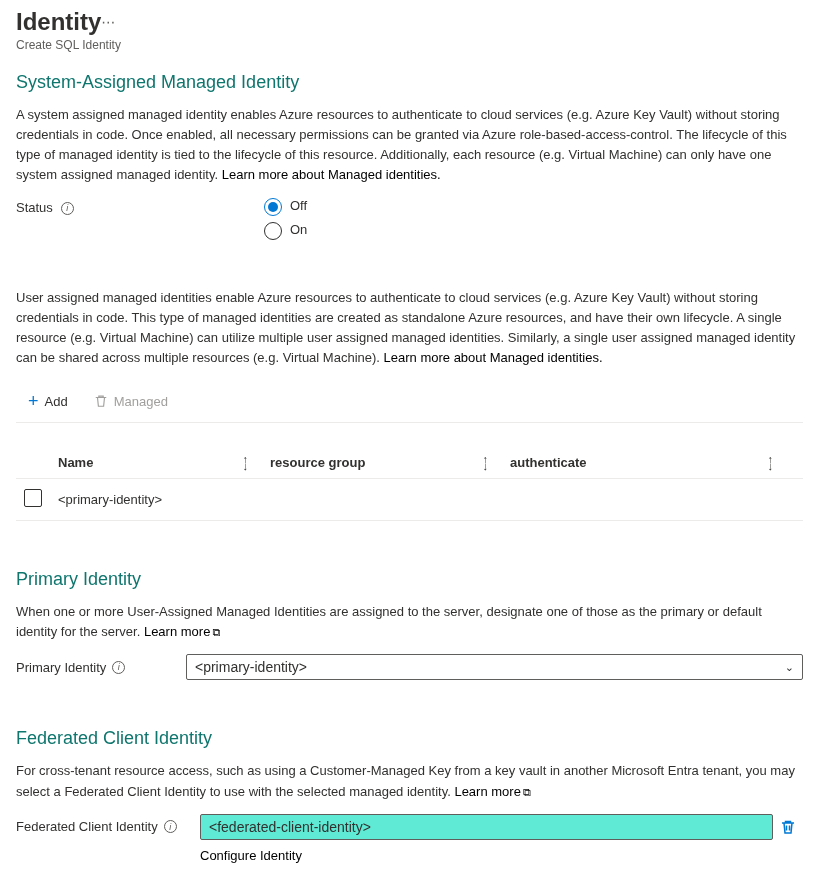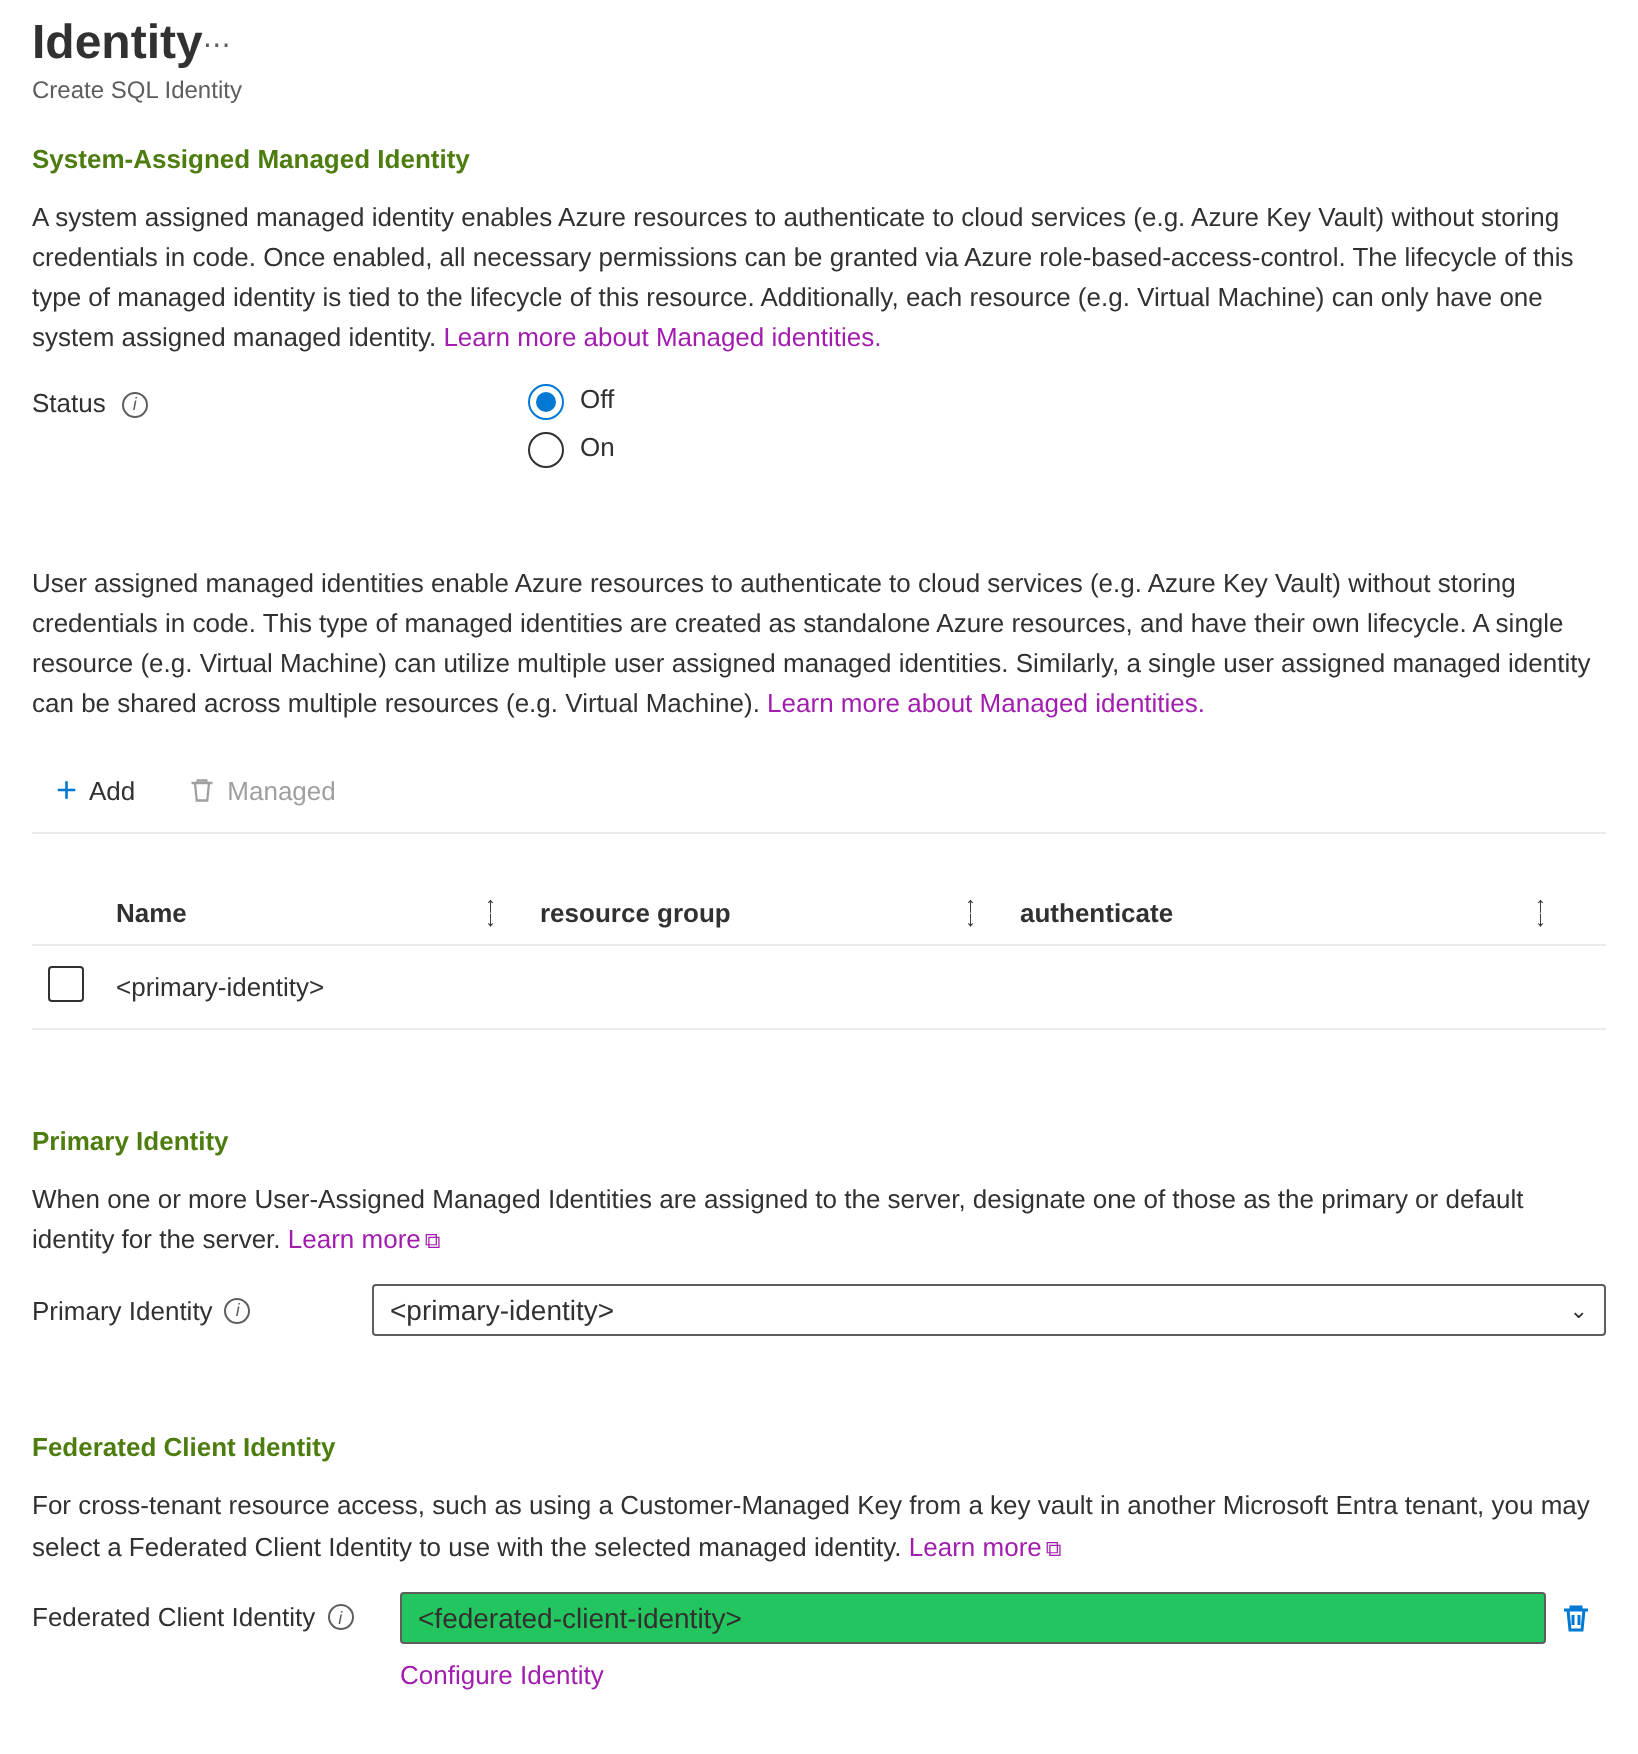--- a/index.html
+++ b/index.html
@@ -4,35 +4,35 @@
   <style>
     * { box-sizing: border-box; margin: 0; padding: 0; }
     body {
       font-family: "Segoe UI", -apple-system, BlinkMacSystemFont, sans-serif;
       font-size: 13px;
       color: #323130;
       background: #fff;
       width: 819px;
       padding: 8px 16px 30px 16px;
     }
-    a { color: #a21caf; text-decoration: none; cursor: pointer; }
+    a { color: #000000; text-decoration: none; cursor: pointer; }
 
     .header-row { display: flex; align-items: center; }
     .page-title {
       font-size: 24px;
       font-weight: 600;
       color: #323130;
     }
     .ellipsis { color: #605e5c; font-size: 14px; cursor: pointer; }
     .subtitle { font-size: 12px; color: #605e5c; margin-top: 2px; margin-bottom: 20px; }
 
     .section-heading {
-      font-size: 13px;
-      font-weight: 700;
-      color: #4d7c0f;
+      font-size: 18px;
+      font-weight: 400;
+      color: #0f766e;
       margin-bottom: 12px;
     }
 
     .desc-text {
       font-size: 13px;
       line-height: 1.55;
       color: #323130;
       margin-bottom: 12px;
     }
 
@@ -154,21 +154,21 @@
     .text-input {
       flex: 1;
       border: 1px solid #605e5c;
       border-radius: 2px;
       height: 26px;
       display: flex;
       align-items: center;
       padding: 0 8px;
       font-size: 14px;
       font-family: inherit;
-      background: #22c55e;
+      background: #5eead4;
     }
     .trash-btn {
       width: 30px;
       display: flex; align-items: center; justify-content: center;
       color: #0078d4;
       cursor: pointer;
     }
 
     .ext-link-icon {
       font-size: 11px;

